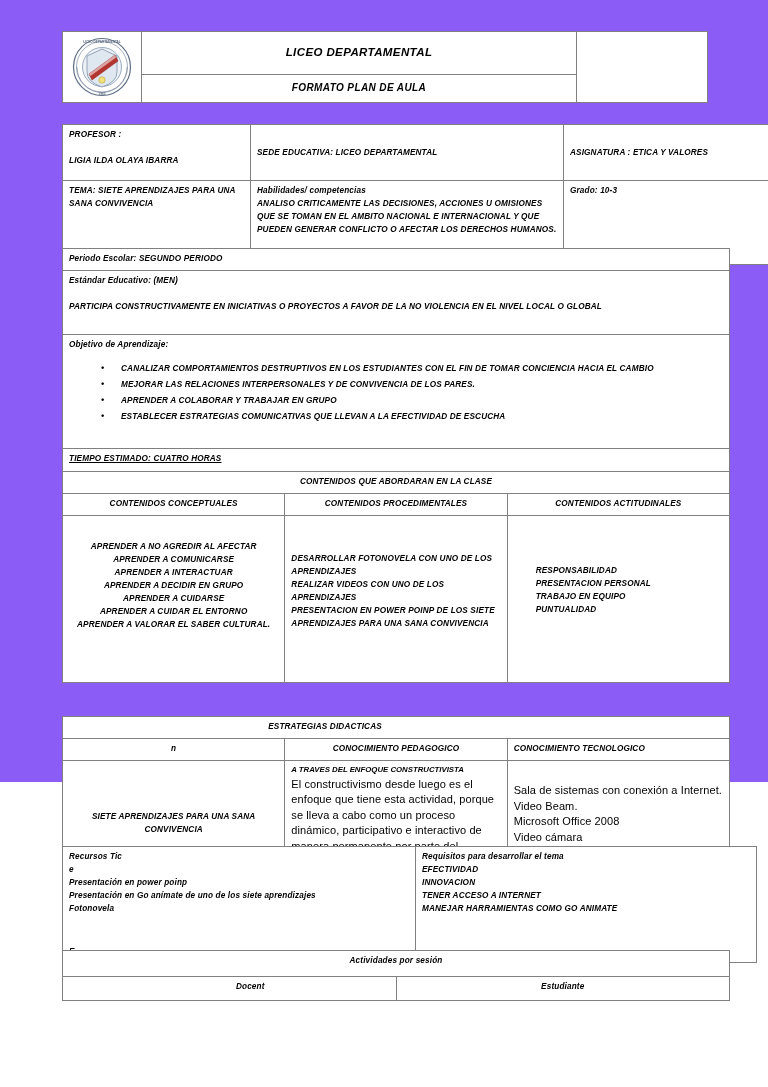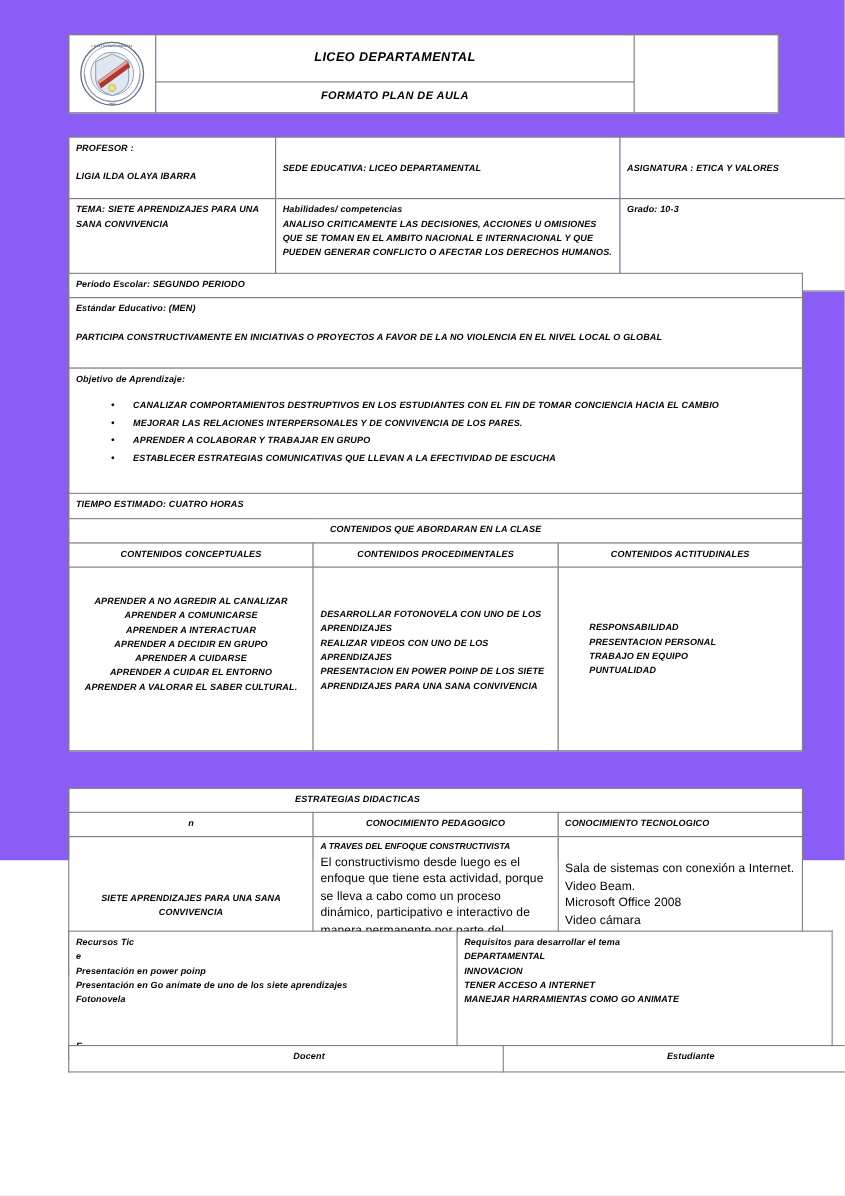--- a/index.html
+++ b/index.html
@@ -254,21 +254,21 @@
         </td>
       </tr>
     </tbody>
       </table>
   </div>
 
   <div class="wide-block" style="top:448px;">
     <table class="doc">
       <tbody>
           <tr>
-        <td style="height:22px;">
+        <td style="height:22px;text-decoration:underline;">
           <div class="it">TIEMPO ESTIMADO: CUATRO HORAS</div>
         </td>
       </tr>
     </tbody>
       </table>
   </div>
 
   <div class="wide-block" style="top:471px;">
     <table class="doc">
       <tbody>
@@ -283,21 +283,21 @@
         </td>
         <td class="cc-b">
           <div class="it ctr">CONTENIDOS PROCEDIMENTALES</div>
         </td>
         <td class="cc-c">
           <div class="it ctr">CONTENIDOS ACTITUDINALES</div>
         </td>
       </tr>
       <tr>
         <td class="cc-a" style="height:138px; padding-top:24px;">
-          <div class="it ctr">APRENDER A NO AGREDIR AL CANALIZAR</div>
+          <div class="it ctr">APRENDER A NO AGREDIR AL AFECTAR</div>
           <div class="it ctr">APRENDER A COMUNICARSE</div>
           <div class="it ctr">APRENDER A INTERACTUAR</div>
           <div class="it ctr">APRENDER A DECIDIR EN GRUPO</div>
           <div class="it ctr">APRENDER A CUIDARSE</div>
           <div class="it ctr">APRENDER A CUIDAR EL ENTORNO</div>
           <div class="it ctr">APRENDER A VALORAR EL SABER CULTURAL.</div>
         </td>
         <td class="cc-b" style="padding-top:36px;">
           <div class="it">DESARROLLAR FOTONOVELA CON UNO DE LOS APRENDIZAJES</div>
           <div class="it">REALIZAR VIDEOS CON UNO DE LOS APRENDIZAJES</div>
@@ -360,33 +360,38 @@
           <div class="it">Recursos Tic</div>
           <div class="it">e</div>
           <div class="it">Presentación en power poinp</div>
           <div class="it">Presentación en Go anímate de uno de los siete aprendizajes</div>
           <div class="it">Fotonovela</div>
           <div style="height:30px;"></div>
           <div class="it">E</div>
         </td>
         <td class="rc-b">
           <div class="it">Requisitos para desarrollar el tema</div>
-          <div class="it">DEPARTAMENTAL</div>
+          <div class="it">EFECTIVIDAD</div>
           <div class="it">INNOVACION</div>
           <div class="it">TENER ACCESO A INTERNET</div>
           <div class="it">MANEJAR HARRAMIENTAS COMO GO ANIMATE</div>
         </td>
       </tr>
     </tbody>
       </table>
   </div>
 
   <div class="wide-block" style="top:950px;">
     <table class="doc">
       <tbody>
+          <tr>
+        <td colspan="2" style="height:18px;">
+          <div class="it ctr">Actividades por sesión</div>
+        </td>
+      </tr>
       <tr>
         <td class="rc-a" style="height:16px;padding-left:48px;">
           <div class="it ctr">Docent</div>
         </td>
         <td class="rc-b">
           <div class="it ctr">Estudiante</div>
         </td>
       </tr>
     </tbody>
       </table>

